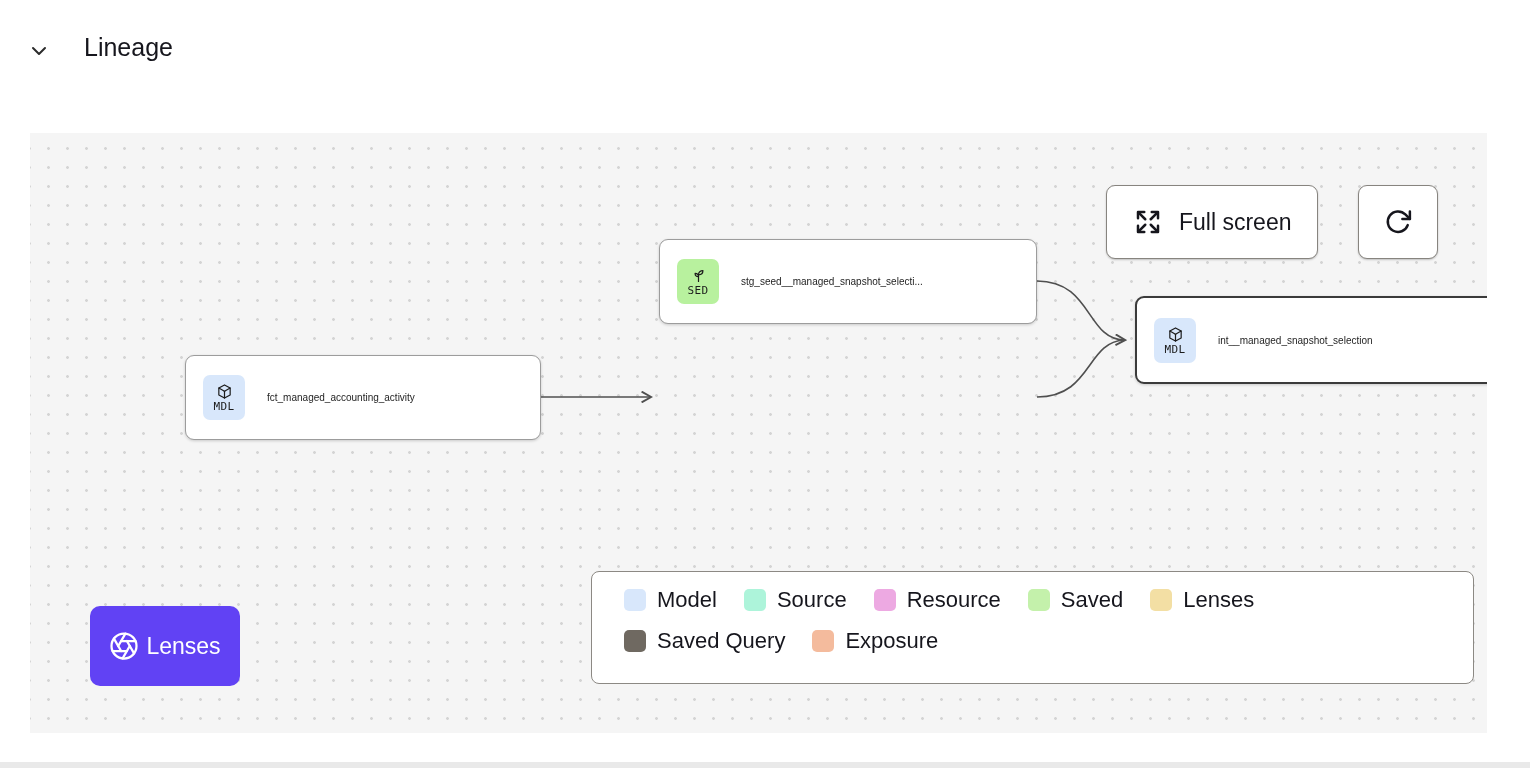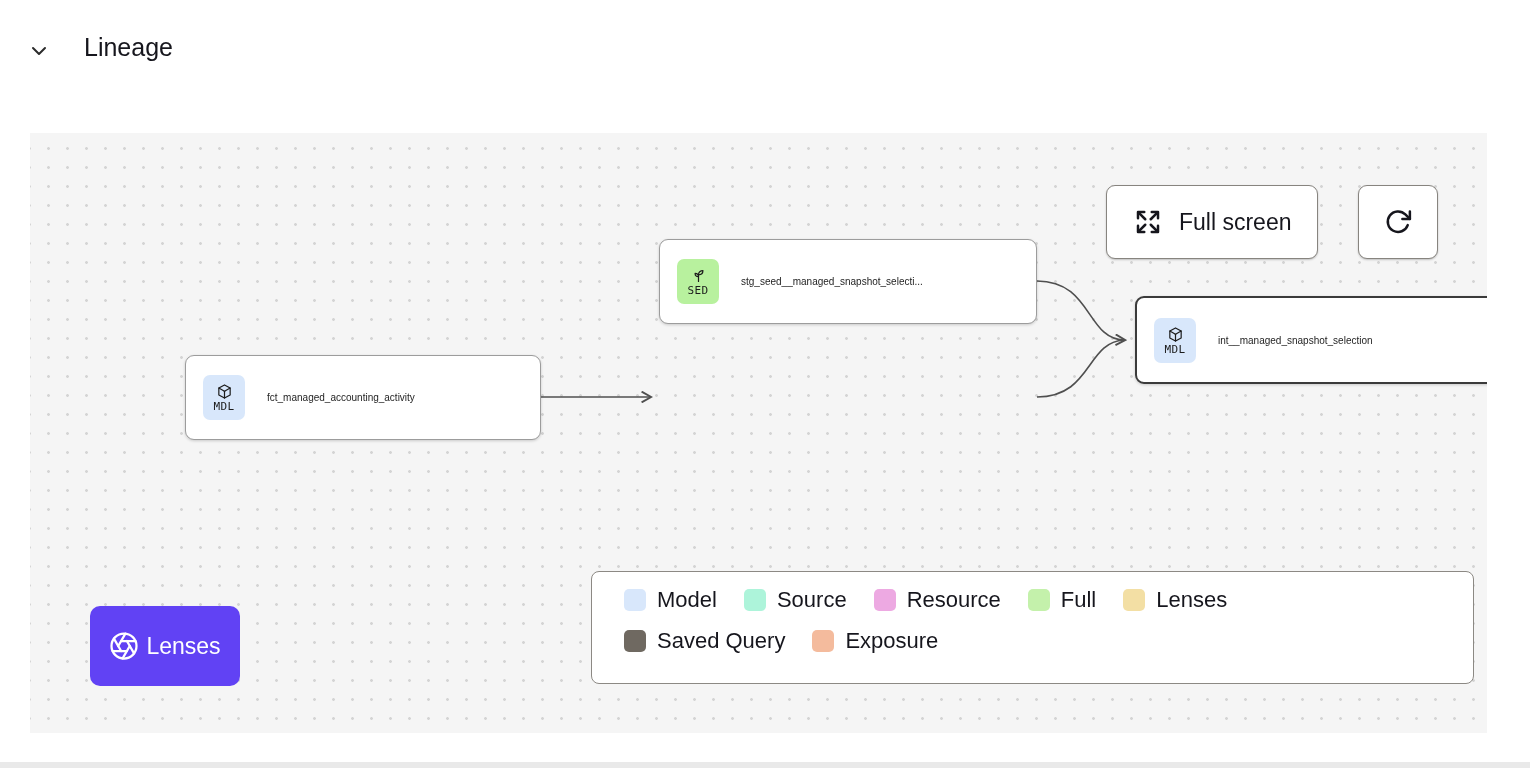--- a/index.html
+++ b/index.html
@@ -166,21 +166,21 @@
         <div class="legend-item">
           <span class="legend-swatch" style="background-color: rgb(173, 244, 218);"></span>
           <span class="legend-label">Source</span>
         </div>
         <div class="legend-item">
           <span class="legend-swatch" style="background-color: rgb(237, 169, 226);"></span>
           <span class="legend-label">Resource</span>
         </div>
         <div class="legend-item">
           <span class="legend-swatch" style="background-color: rgb(196, 241, 171);"></span>
-          <span class="legend-label">Full</span>
+          <span class="legend-label">Saved</span>
         </div>
         <div class="legend-item">
           <span class="legend-swatch" style="background-color: rgb(243, 223, 164);"></span>
           <span class="legend-label">Lenses</span>
         </div>
       </div>
       <div class="legend-row">
         <div class="legend-item">
           <span class="legend-swatch" style="background-color: rgb(111, 105, 97);"></span>
           <span class="legend-label">Saved Query</span>

